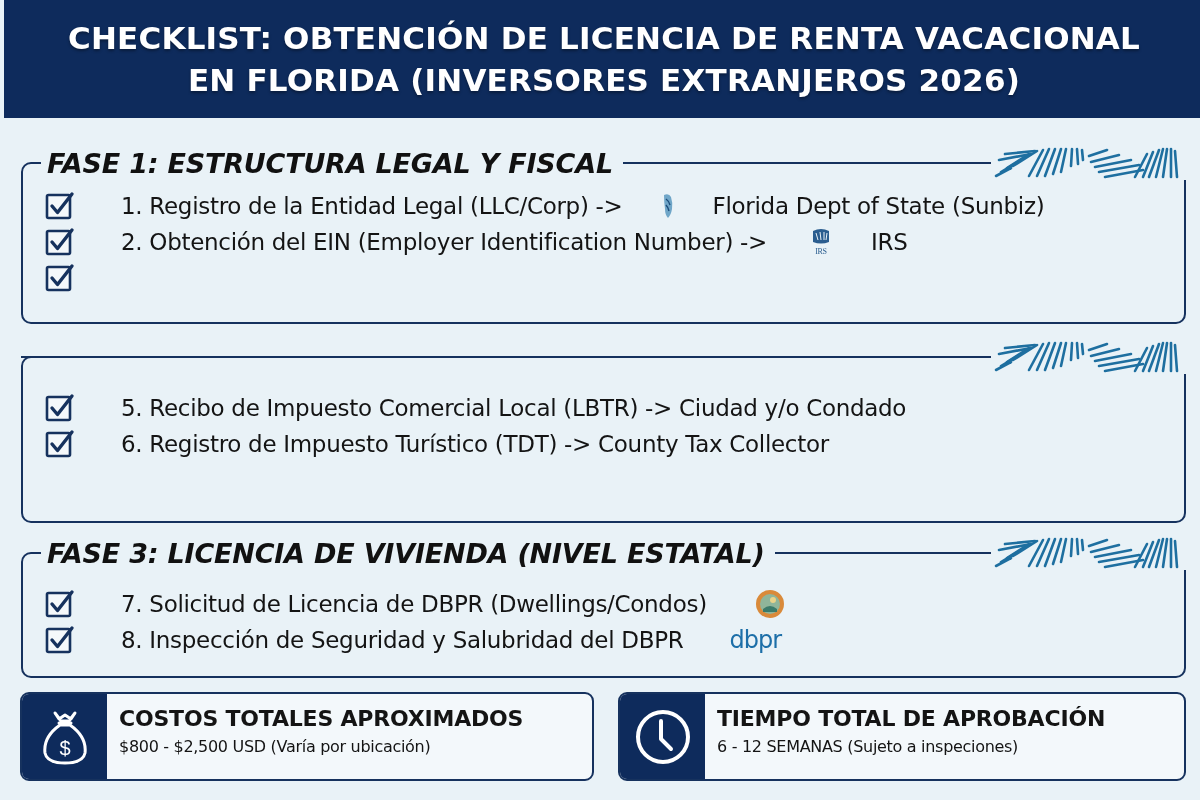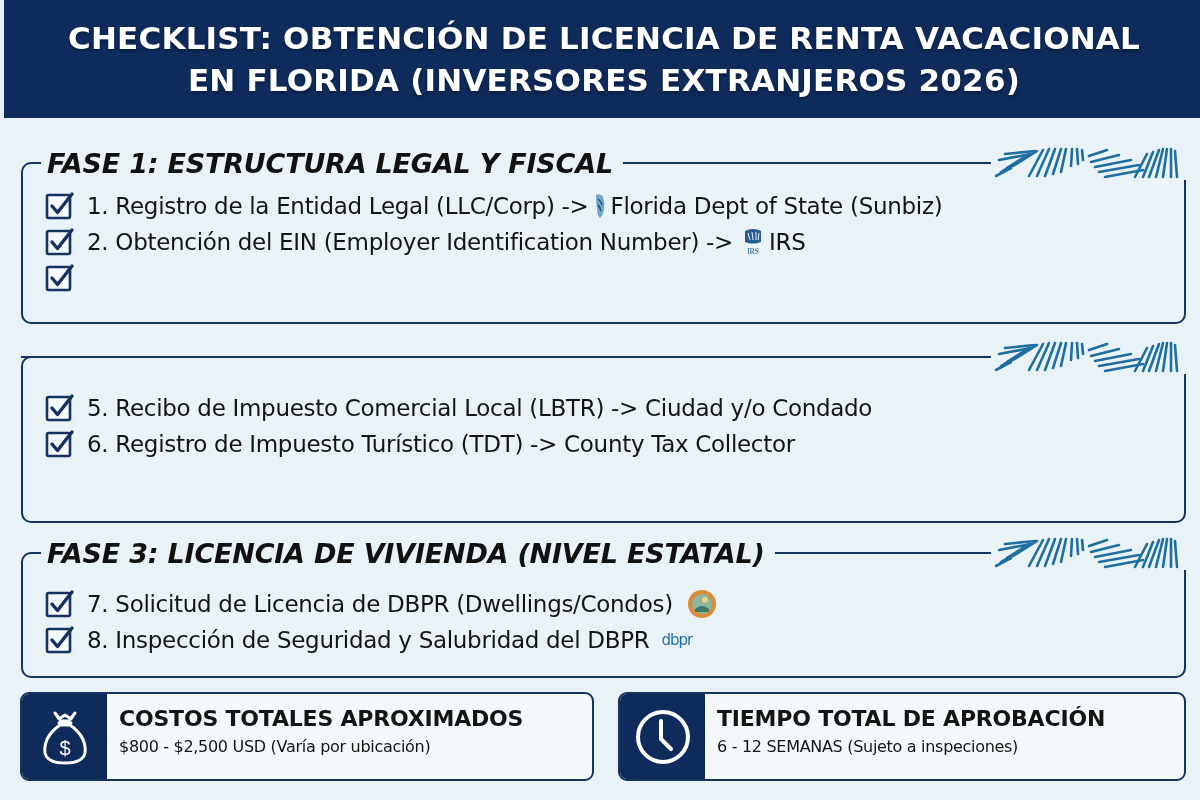--- a/index.html
+++ b/index.html
@@ -41,21 +41,21 @@
   .phase .rule {
     flex: 1; height: 2px; background: #16325e; margin-right: 8px;
   }
   .phase .palm {
     width: 195px; height: 34px; flex: none; background: #e9f2f7;
     display: flex; align-items: center; justify-content: center;
   }
   .items { position: absolute; left: 24px; right: 10px; }
   .item {
     display: flex; align-items: center; height: 36px;
-    font-size: 23px; white-space: nowrap; letter-spacing: -0.3px;
+    font-size: 23px; white-space: nowrap; letter-spacing: -0.3px; gap: 34px;
   }
   .check { width: 30px; height: 30px; margin-right: 12px; flex: none; }
   .logo { display: inline-flex; align-items: center; margin: 0 4px; vertical-align: middle; }
   .card {
     position: absolute; top: 692px; height: 89px;
     border: 2.5px solid #16325e; border-radius: 9px; background: #f3f8fb;
     display: flex; overflow: hidden;
   }
   .card .icon-block {
     width: 85px; height: 100%; background: #0e2b5c; flex: none;
@@ -209,21 +209,21 @@
             <path d="M8 20 Q15 14 22 20 L22 23 L8 23Z" fill="#3b7b6a"></path>
             <circle cx="18" cy="11" r="3" fill="#e9d38a"></circle>
           </svg>
       </span>
     </div>
     <div class="item">
       <svg class="check">
           <use href="#chk"></use>
         </svg>
       <span>8. Inspección de Seguridad y Salubridad del DBPR</span>
-      <span class="logo" style="margin-left:12px;color:#1d6fa8;font-size:15px;letter-spacing:-1px;">dbpr</span>
+      <span class="logo" style="margin-left:12px;color:#1d6fa8;font-size:24px;letter-spacing:-1px;">dbpr</span>
     </div>
   </div>
 </div>
 
 <div class="card" style="left:20px;width:574px;">
   <div class="icon-block">
     <svg width="52" height="60" viewBox="0 0 52 60">
       <path d="M16 6 L20 12 L26 8 L32 12 L36 6 L30 14 L22 14 Z" fill="none" stroke="#fff" stroke-width="3" stroke-linejoin="round"></path>
       <path d="M20 16 L32 16" stroke="#fff" stroke-width="3" stroke-linecap="round"></path>
       <path d="M21 18 Q4 30 6 46 Q8 56 26 56 Q44 56 46 46 Q48 30 31 18 Z" fill="none" stroke="#fff" stroke-width="3" stroke-linejoin="round"></path>

